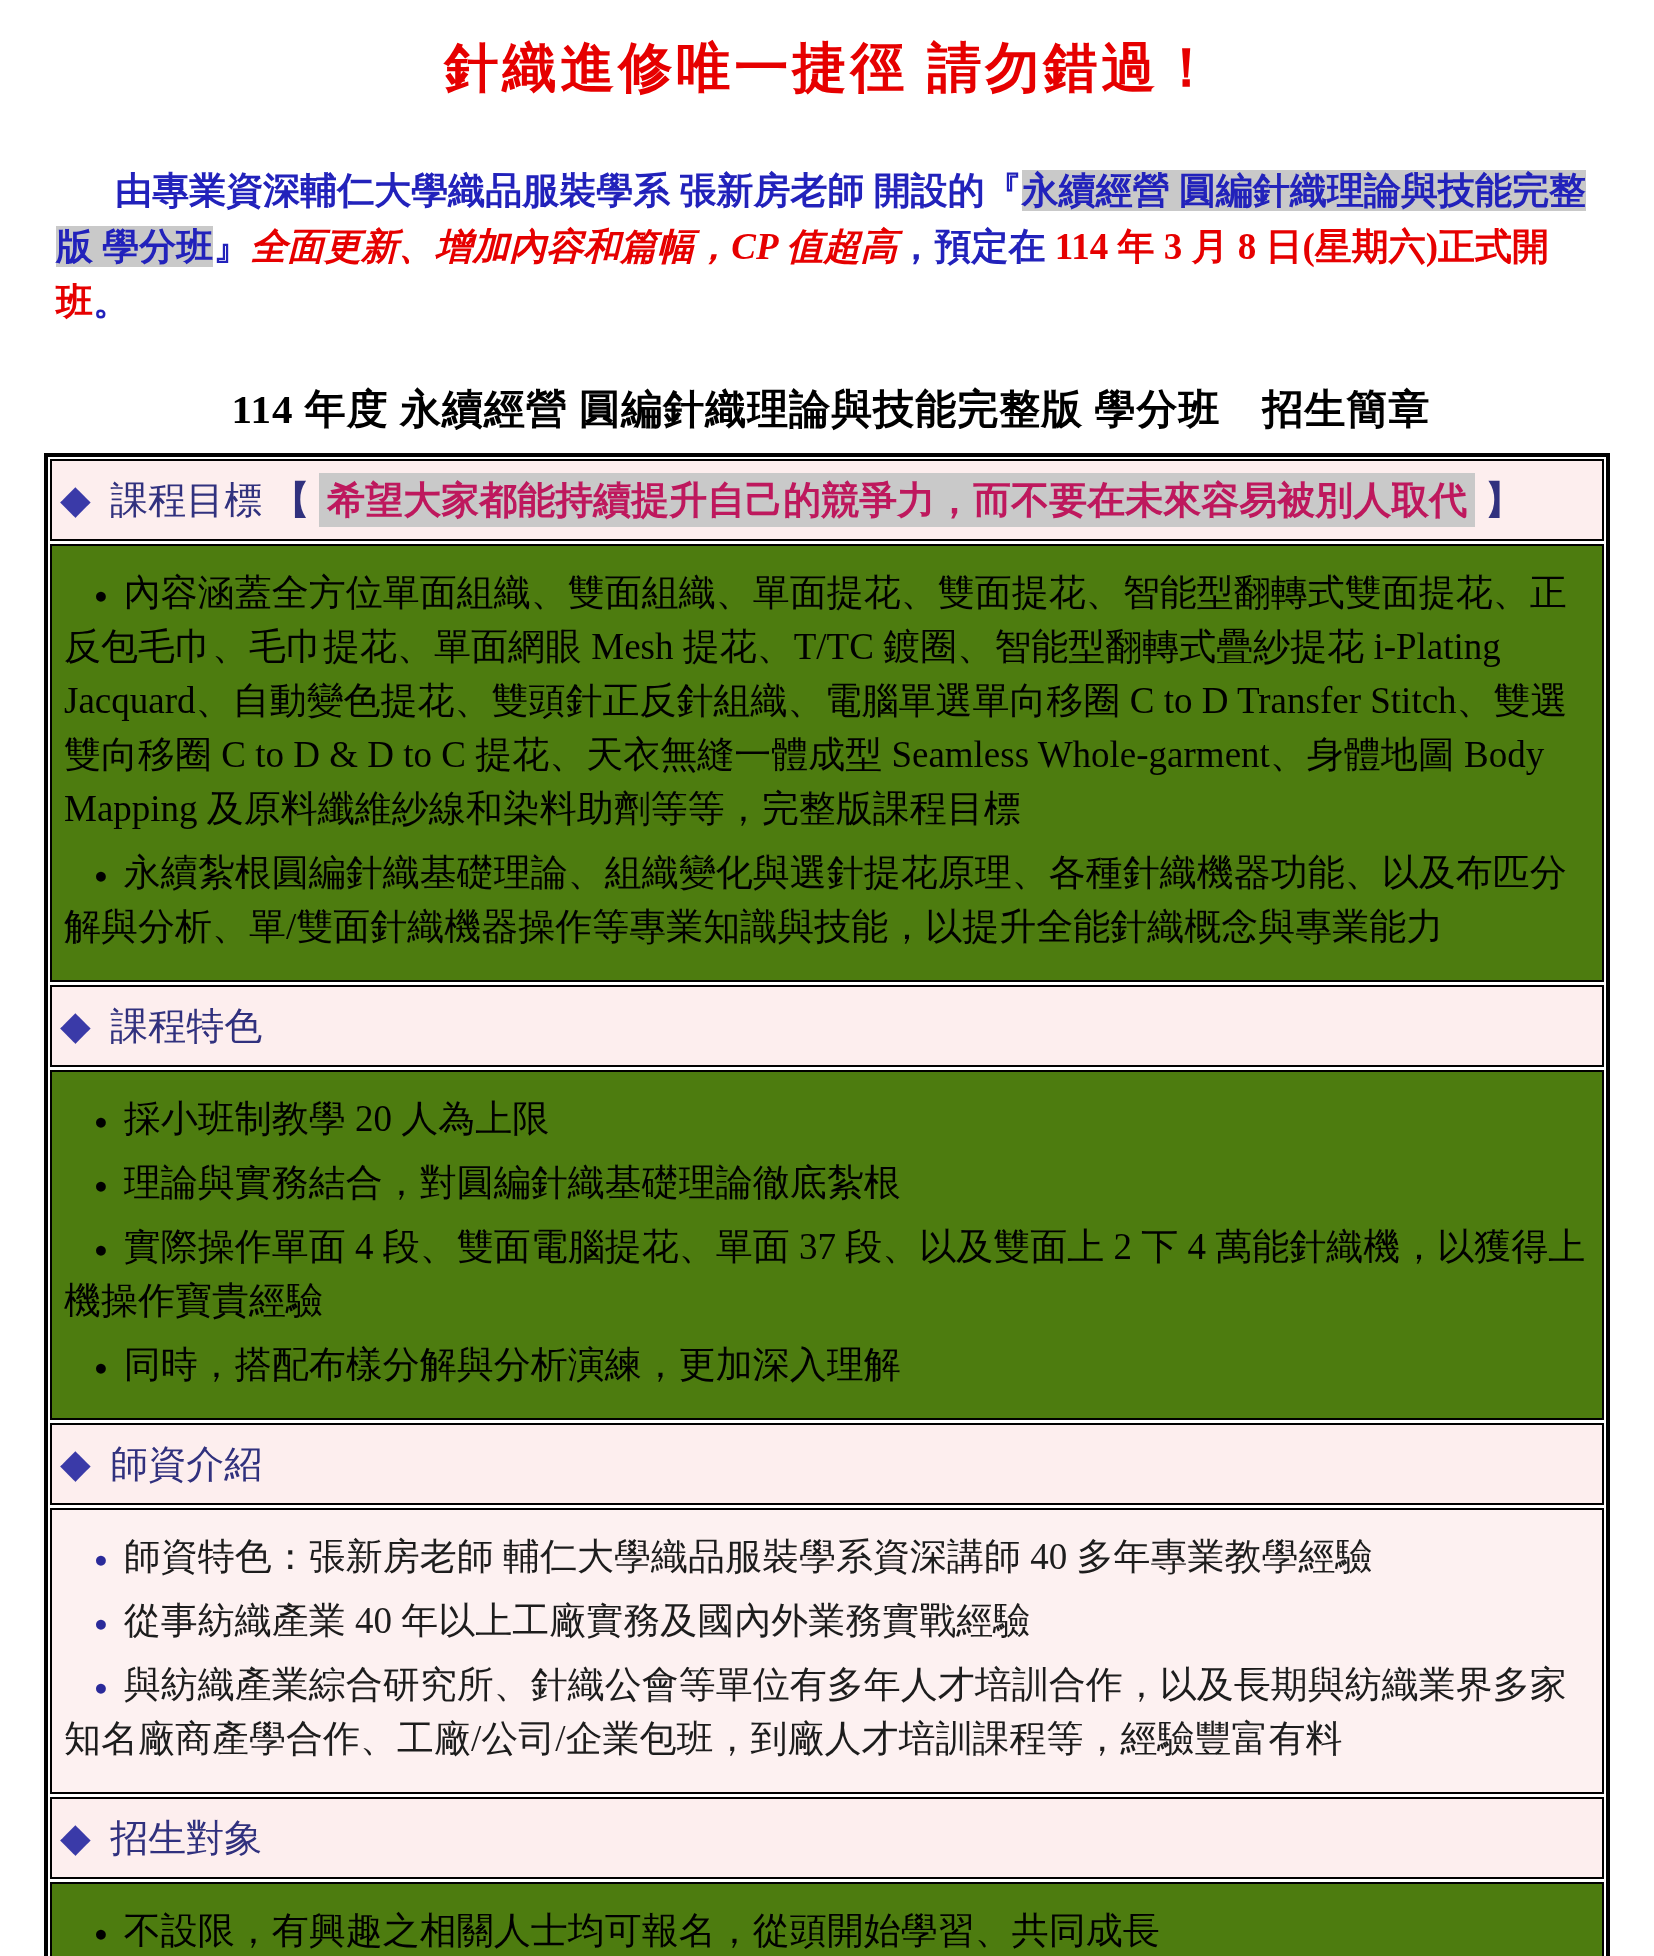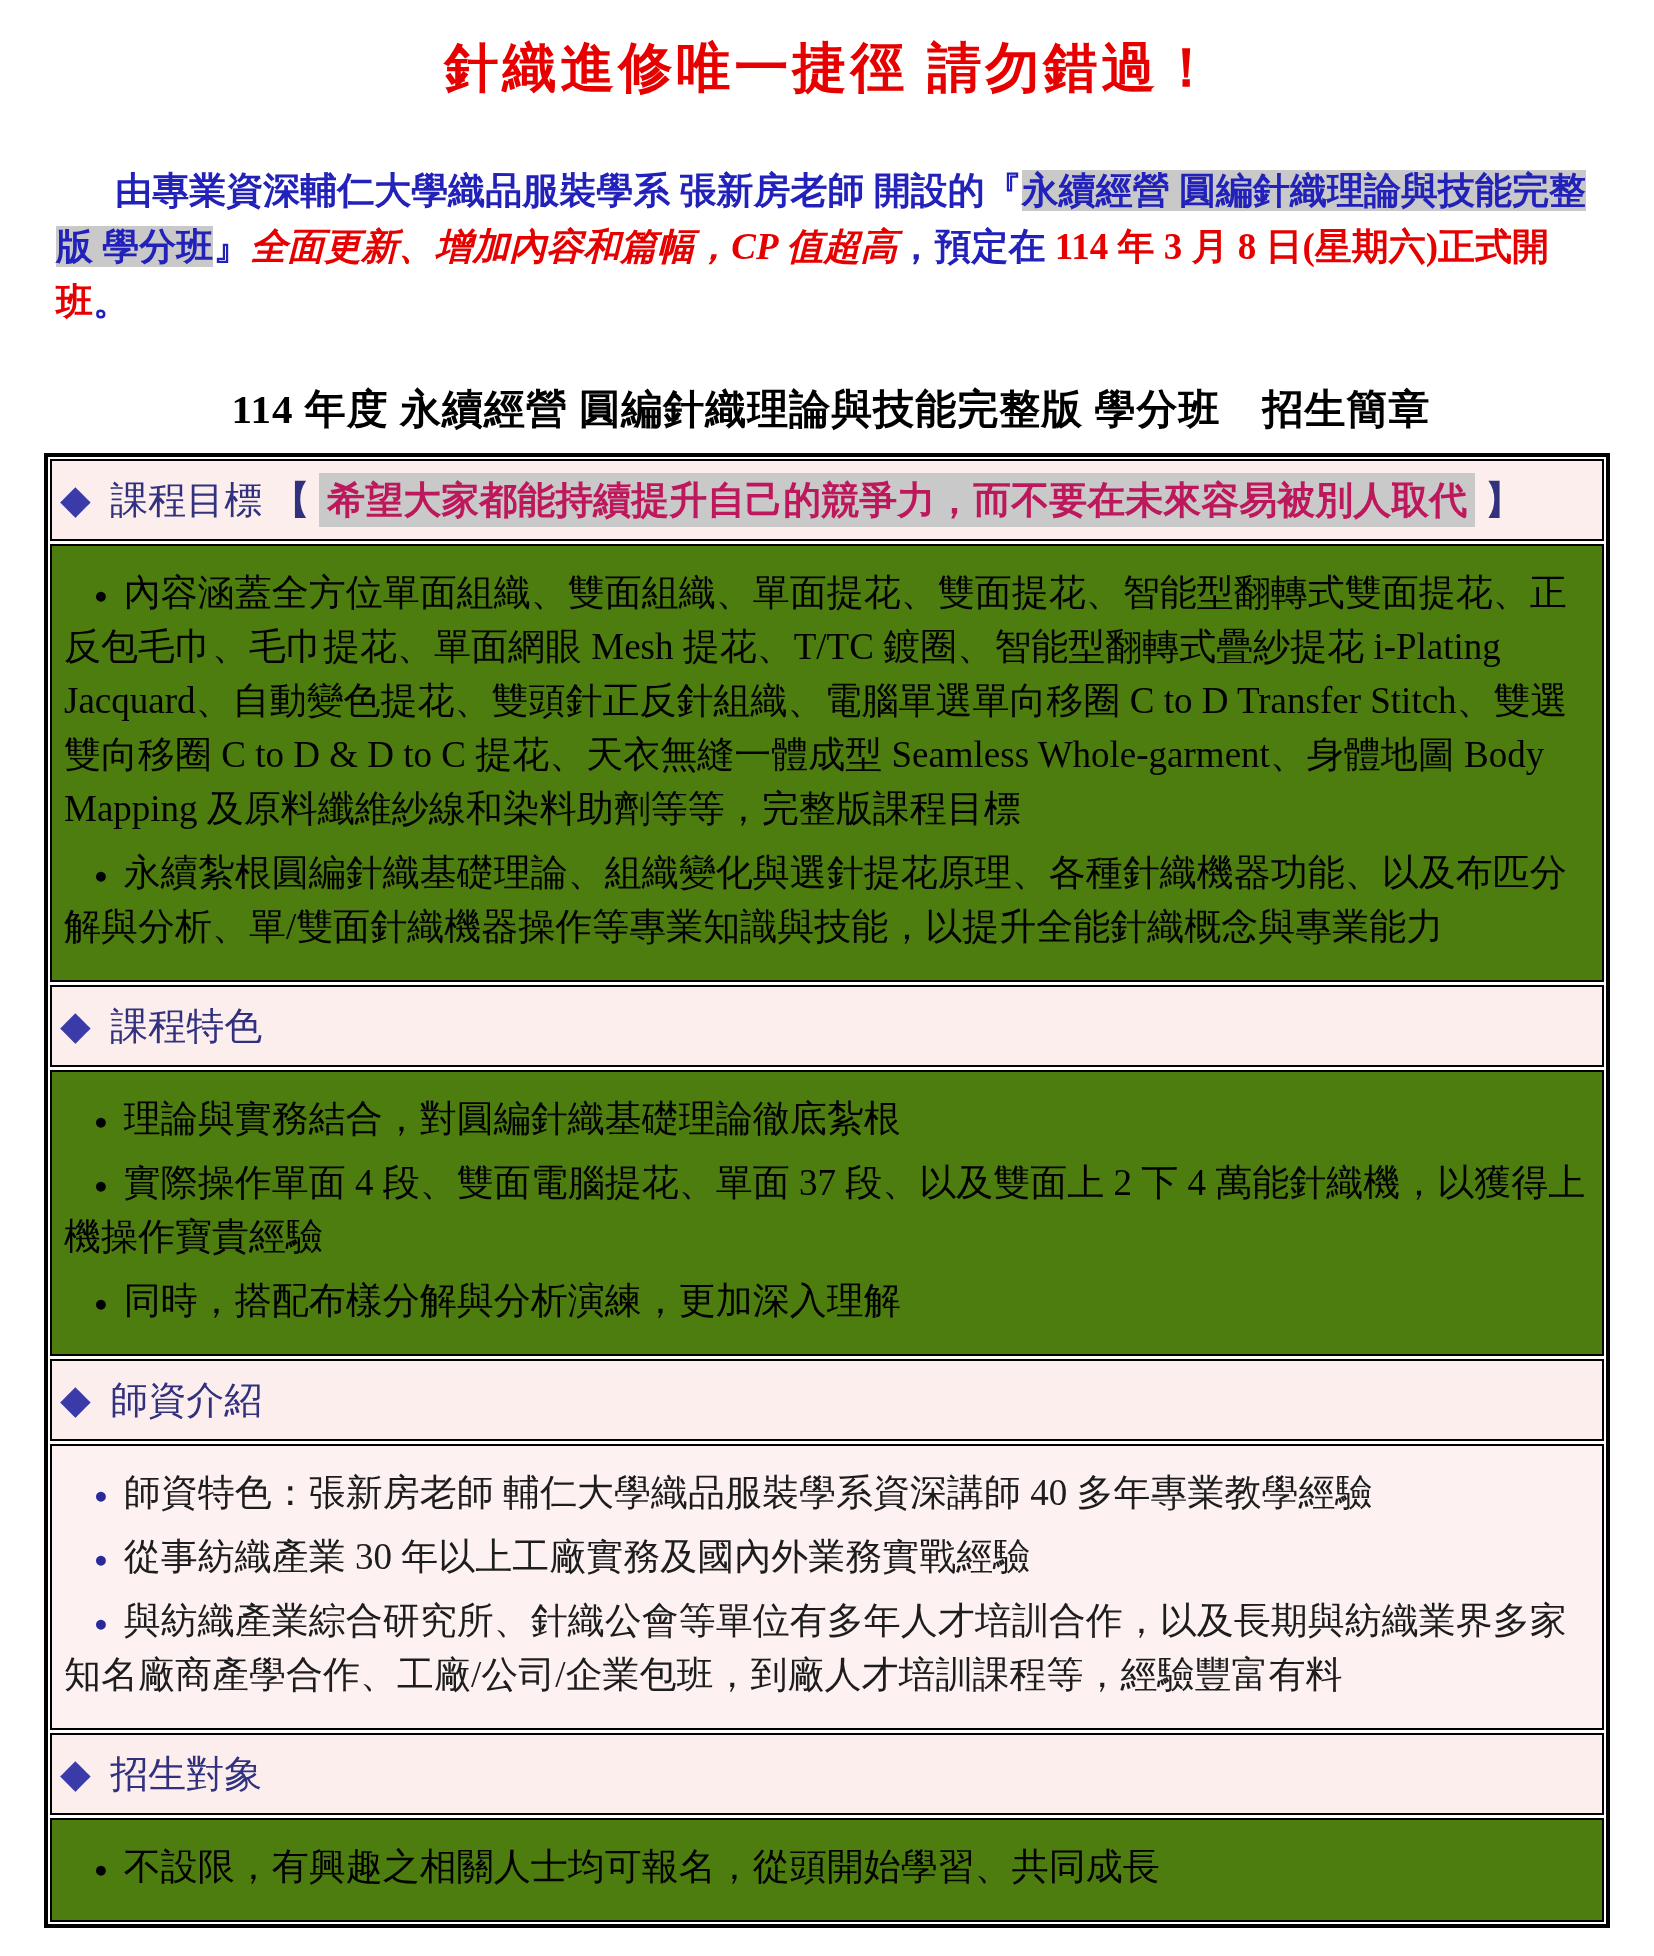--- a/index.html
+++ b/index.html
@@ -140,32 +140,33 @@
     <div class="row row-content">
       <p class="bullet"><span class="dot">●</span><span class="bullet-text">內容涵蓋全方位單面組織、雙面組織、單面提花、雙面提花、智能型翻轉式雙面提花、正反包毛巾、毛巾提花、單面網眼 Mesh 提花、T/TC 鍍圈、智能型翻轉式疊紗提花 i-Plating Jacquard、自動變色提花、雙頭針正反針組織、電腦單選單向移圈 C to D Transfer Stitch、雙選雙向移圈 C to D &amp; D to C 提花、天衣無縫一體成型 Seamless Whole-garment、身體地圖 Body Mapping 及原料纖維紗線和染料助劑等等，完整版課程目標</span></p>
       <p class="bullet"><span class="dot">●</span><span class="bullet-text">永續紮根圓編針織基礎理論、組織變化與選針提花原理、各種針織機器功能、以及布匹分解與分析、單/雙面針織機器操作等專業知識與技能，以提升全能針織概念與專業能力</span></p>
     </div>
 
     <div class="row row-header">
       <span class="diamond">◆</span>
       <span>課程特色</span>
     </div>
     <div class="row row-content">
+      <p class="bullet"><span class="dot">●</span><span class="bullet-text">採小班制教學 20 人為上限</span></p>
       <p class="bullet"><span class="dot">●</span><span class="bullet-text">理論與實務結合，對圓編針織基礎理論徹底紮根</span></p>
       <p class="bullet"><span class="dot">●</span><span class="bullet-text">實際操作單面 4 段、雙面電腦提花、單面 37 段、以及雙面上 2 下 4 萬能針織機，以獲得上機操作寶貴經驗</span></p>
       <p class="bullet"><span class="dot">●</span><span class="bullet-text">同時，搭配布樣分解與分析演練，更加深入理解</span></p>
     </div>
 
     <div class="row row-header">
       <span class="diamond">◆</span>
       <span>師資介紹</span>
     </div>
     <div class="row row-content pinkbg blue-dots">
       <p class="bullet"><span class="dot">●</span><span class="bullet-text">師資特色：張新房老師 輔仁大學織品服裝學系資深講師 40 多年專業教學經驗</span></p>
-      <p class="bullet"><span class="dot">●</span><span class="bullet-text">從事紡織產業 30 年以上工廠實務及國內外業務實戰經驗</span></p>
+      <p class="bullet"><span class="dot">●</span><span class="bullet-text">從事紡織產業 40 年以上工廠實務及國內外業務實戰經驗</span></p>
       <p class="bullet"><span class="dot">●</span><span class="bullet-text">與紡織產業綜合研究所、針織公會等單位有多年人才培訓合作，以及長期與紡織業界多家知名廠商產學合作、工廠/公司/企業包班，到廠人才培訓課程等，經驗豐富有料</span></p>
     </div>
 
     <div class="row row-header">
       <span class="diamond">◆</span>
       <span>招生對象</span>
     </div>
     <div class="row row-content">
       <p class="bullet"><span class="dot">●</span><span class="bullet-text">不設限，有興趣之相關人士均可報名，從頭開始學習、共同成長</span></p>
     </div>

